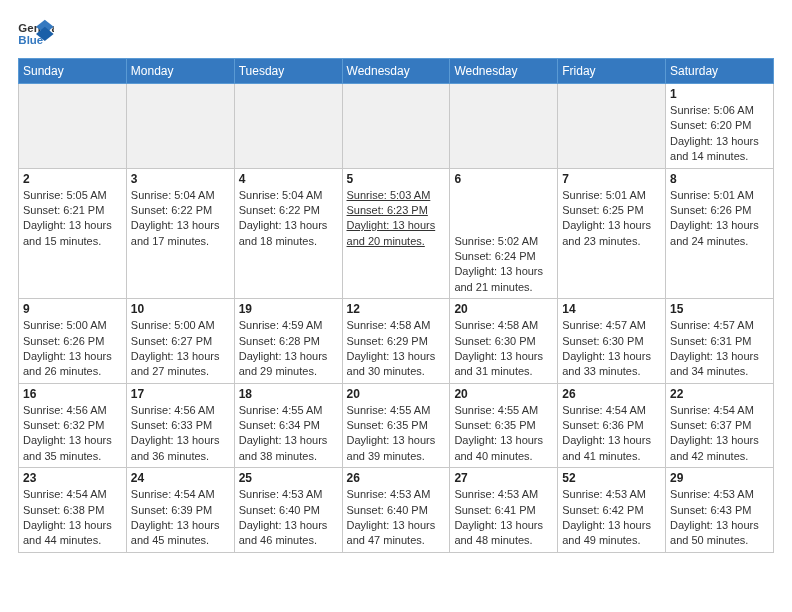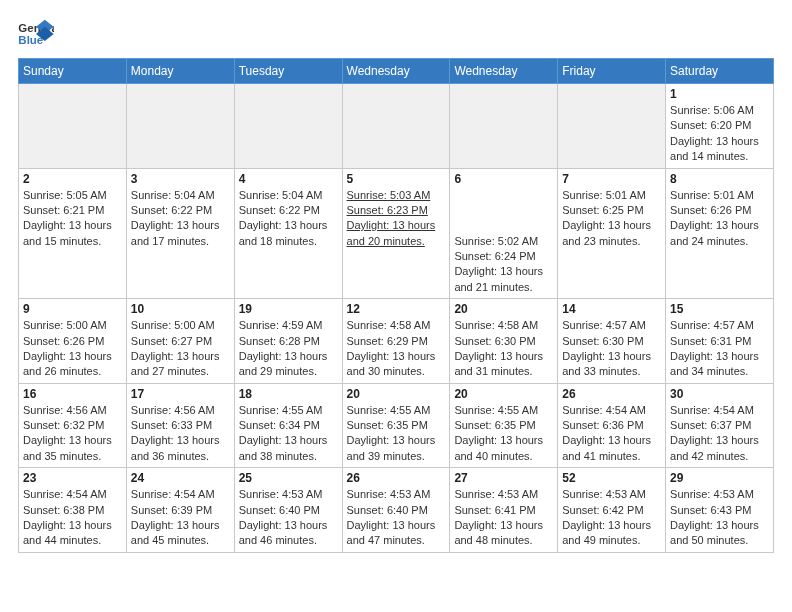--- a/index.html
+++ b/index.html
@@ -248,21 +248,21 @@
 Sunset: 6:35 PM
 Daylight: 13 hours and 40 minutes.</div>
           </td>
           <td>
             <div class="day-number">26</div>
             <div class="day-info" style="white-space: pre-line;">Sunrise: 4:54 AM
 Sunset: 6:36 PM
 Daylight: 13 hours and 41 minutes.</div>
           </td>
           <td>
-            <div class="day-number">30</div>
+            <div class="day-number">22</div>
             <div class="day-info" style="white-space: pre-line;">Sunrise: 4:54 AM
 Sunset: 6:37 PM
 Daylight: 13 hours and 42 minutes.</div>
           </td>
         </tr>
         <tr>
           <td>
             <div class="day-number">23</div>
             <div class="day-info" style="white-space: pre-line;">Sunrise: 4:54 AM
 Sunset: 6:38 PM

